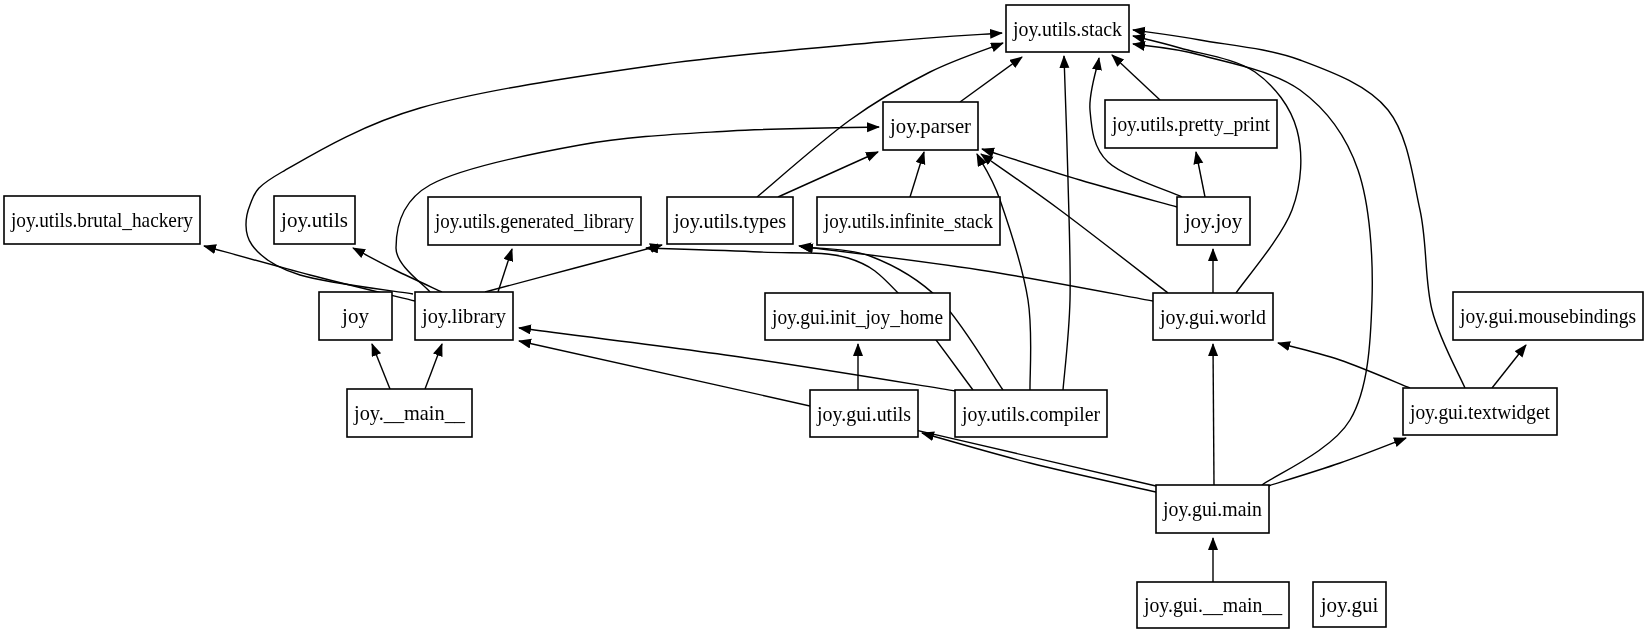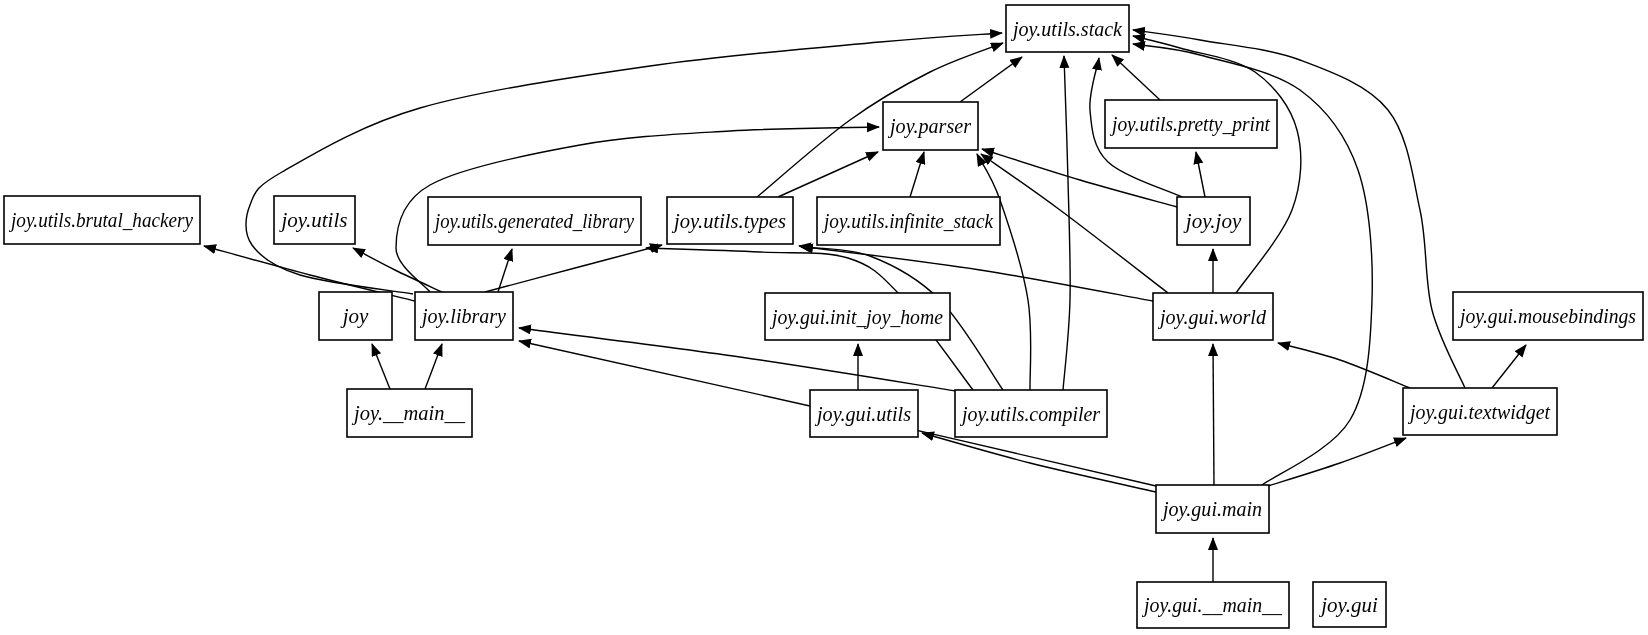--- a/index.html
+++ b/index.html
@@ -7,21 +7,20 @@
     padding: 0;
     background: #ffffff;
     font-family: "Liberation Serif", "DejaVu Serif", serif;
   }
   .canvas-wrap {
     width: 1648px;
     height: 635px;
     position: relative;
     background: #ffffff;
     overflow: hidden;
-    font-style: italic;
   }
   svg.depgraph { display: block; width: 1648px; height: 635px; }
   .edge {
     fill: none;
     stroke: #000000;
     stroke-width: 1.4;
   }
   .node-box {
     fill: #ffffff;
     stroke: #000000;

